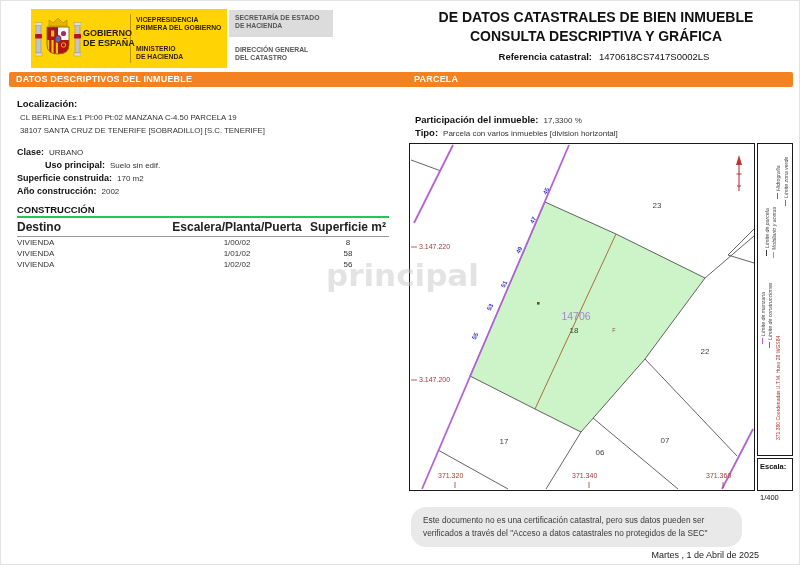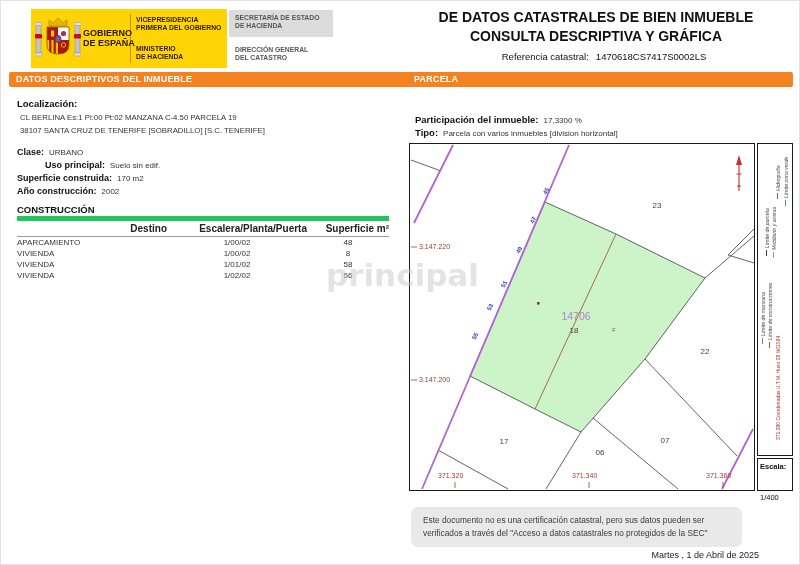--- a/index.html
+++ b/index.html
@@ -16,34 +16,34 @@
   .emblem { position:absolute; left:4px; top:5px; }
   .logo-sep { position:absolute; left:99px; top:5px; width:1px; height:49px; background:rgba(60,40,0,.35); }
   .gob-text { position:absolute; left:52px; top:19px; font-size:9px; font-weight:bold; color:#261c02; line-height:10px; }
   .min-col { position:absolute; left:105px; font-size:6.8px; font-weight:bold; color:#332200; line-height:8px; }
   .vice { top:7px; } .mini { top:36px; }
   .sec-box { left:228px; top:9px; width:104px; height:27px; background:#dcdcdc; padding:4px 6px; font-size:6.8px; font-weight:bold; color:#565656; line-height:8px; }
   .dir-text { left:234px; top:45px; font-size:6.8px; font-weight:bold; color:#565656; line-height:8px; }
 
   .doc-title { left:398px; top:7px; width:394px; text-align:center; font-size:14px; font-weight:bold; color:#111; line-height:19px; }
   .ref-row { left:398px; top:50px; width:394px; text-align:center; font-size:9.5px; color:#111; }
-  .ref-label { font-weight:normal; margin-right:7px;padding-left:16px; }
+  .ref-label { font-weight:bold; margin-right:7px;padding-left:16px; }
 
   .sec-bar { top:71px; height:15px; background:#f58220; color:#fff; font-size:9px; font-weight:bold; line-height:15px; padding-left:7px; border-radius:2px; letter-spacing:.2px; }
   .bar-inm { left:8px; width:452px; }
   .bar-par { left:406px; width:386px; }
 
   
   .h-label { font-size:9.5px; font-weight:bold; color:#111; }
   .sm { font-size:7.8px; color:#333; }
   .f-row { left:16px; font-size:9px; }
   .f-label { font-weight:bold; color:#111; font-size:9px; }
   .f-value { font-size:8px; color:#333; margin-left:5px; }
   table.constr { position:absolute; left:16px; top:215px; width:372px; border-collapse:collapse; table-layout:fixed; }
-  table.constr th { border-top:5px solid #22c55e; border-bottom:1px solid #999; font-size:10px; font-weight:bold; color:#222; padding:2px 0;text-align:right; }
+  table.constr th { border-top:2px solid #22c55e; border-bottom:1px solid #999; font-size:12px; font-weight:bold; color:#222; padding:2px 0; }
   table.constr td { font-size:8px; color:#333; padding:1px 0; height:11px; }
   .c1 { width:150px; text-align:left; } .c2 { width:140px; text-align:center; } .c3 { width:82px; text-align:center; }
 
   
   .map-box { left:408px; top:142px; width:346px; height:348px; border:1px solid #1a1a1a; background:#fff; }
   .legend-box { left:756px; top:142px; width:36px; height:313px; border:1px solid #1a1a1a; background:#fff; overflow:hidden; }
   .scale-box { left:756px; top:457px; width:36px; height:33px; border:1px solid #1a1a1a; background:#fff; padding:3px 2px; }
   .scale-box .sl { font-size:7.5px; font-weight:bold; color:#111; display:block; }
   .scale-box .sv { font-size:7.5px; color:#111; display:block;margin-top:22px; }
   .vtext { position:absolute; white-space:nowrap; font-size:5.2px; color:#444;
@@ -54,21 +54,21 @@
 
   svg text { font-family:"Liberation Sans", sans-serif; }
   .coord { font-size:7px; fill:#9e3a3a; }
   .pnum  { font-size:8px; fill:#3f3f3f; }
   .stnum { font-size:6px; font-weight:bold; fill:#2f2fbf; }
   .refnum { font-size:10.5px; fill:#a783cf; }
   .subnum { font-size:8px; fill:#3f3f3f; }
   .fmark { font-size:5.5px; fill:#8a5a2a; }
 
   
-  .foot-box { left:410px; top:506px; width:331px; height:40px; background:#e9e9e9; border-radius:7px; padding:7px 12px; font-size:8.3px; line-height:12.5px; color:#3a3a3a; }
+  .foot-box { left:410px; top:506px; width:331px; height:40px; background:#e9e9e9; border-radius:15px; padding:7px 12px; font-size:8.3px; line-height:12.5px; color:#3a3a3a; }
   .date-line { left:408px; top:549px; width:350px; text-align:right; font-size:9px; color:#222; }
 
   .watermark { left:325px; top:256px; font-size:31px; font-weight:bold; color:#c9c9c9; opacity:.5; z-index:9; pointer-events:none; font-family:"DejaVu Sans", sans-serif; }
 </style>
 </head>
 <body>
 
 <div class="page">
 
   <div class="abs logo-box">
@@ -156,25 +156,20 @@
   <table class="constr">
     <thead>
       <tr>
         <th class="c1">Destino</th>
         <th class="c2">Escalera/Planta/Puerta</th>
         <th class="c3">Superficie m²</th>
       </tr>
     </thead>
     <tbody>
       <tr>
-        <td class="c1">APARCAMIENTO</td>
-        <td class="c2">1/00/02</td>
-        <td class="c3">48</td>
-      </tr>
-      <tr>
         <td class="c1">VIVIENDA</td>
         <td class="c2">1/00/02</td>
         <td class="c3">8</td>
       </tr>
       <tr>
         <td class="c1">VIVIENDA</td>
         <td class="c2">1/01/02</td>
         <td class="c3">58</td>
       </tr>
       <tr>

